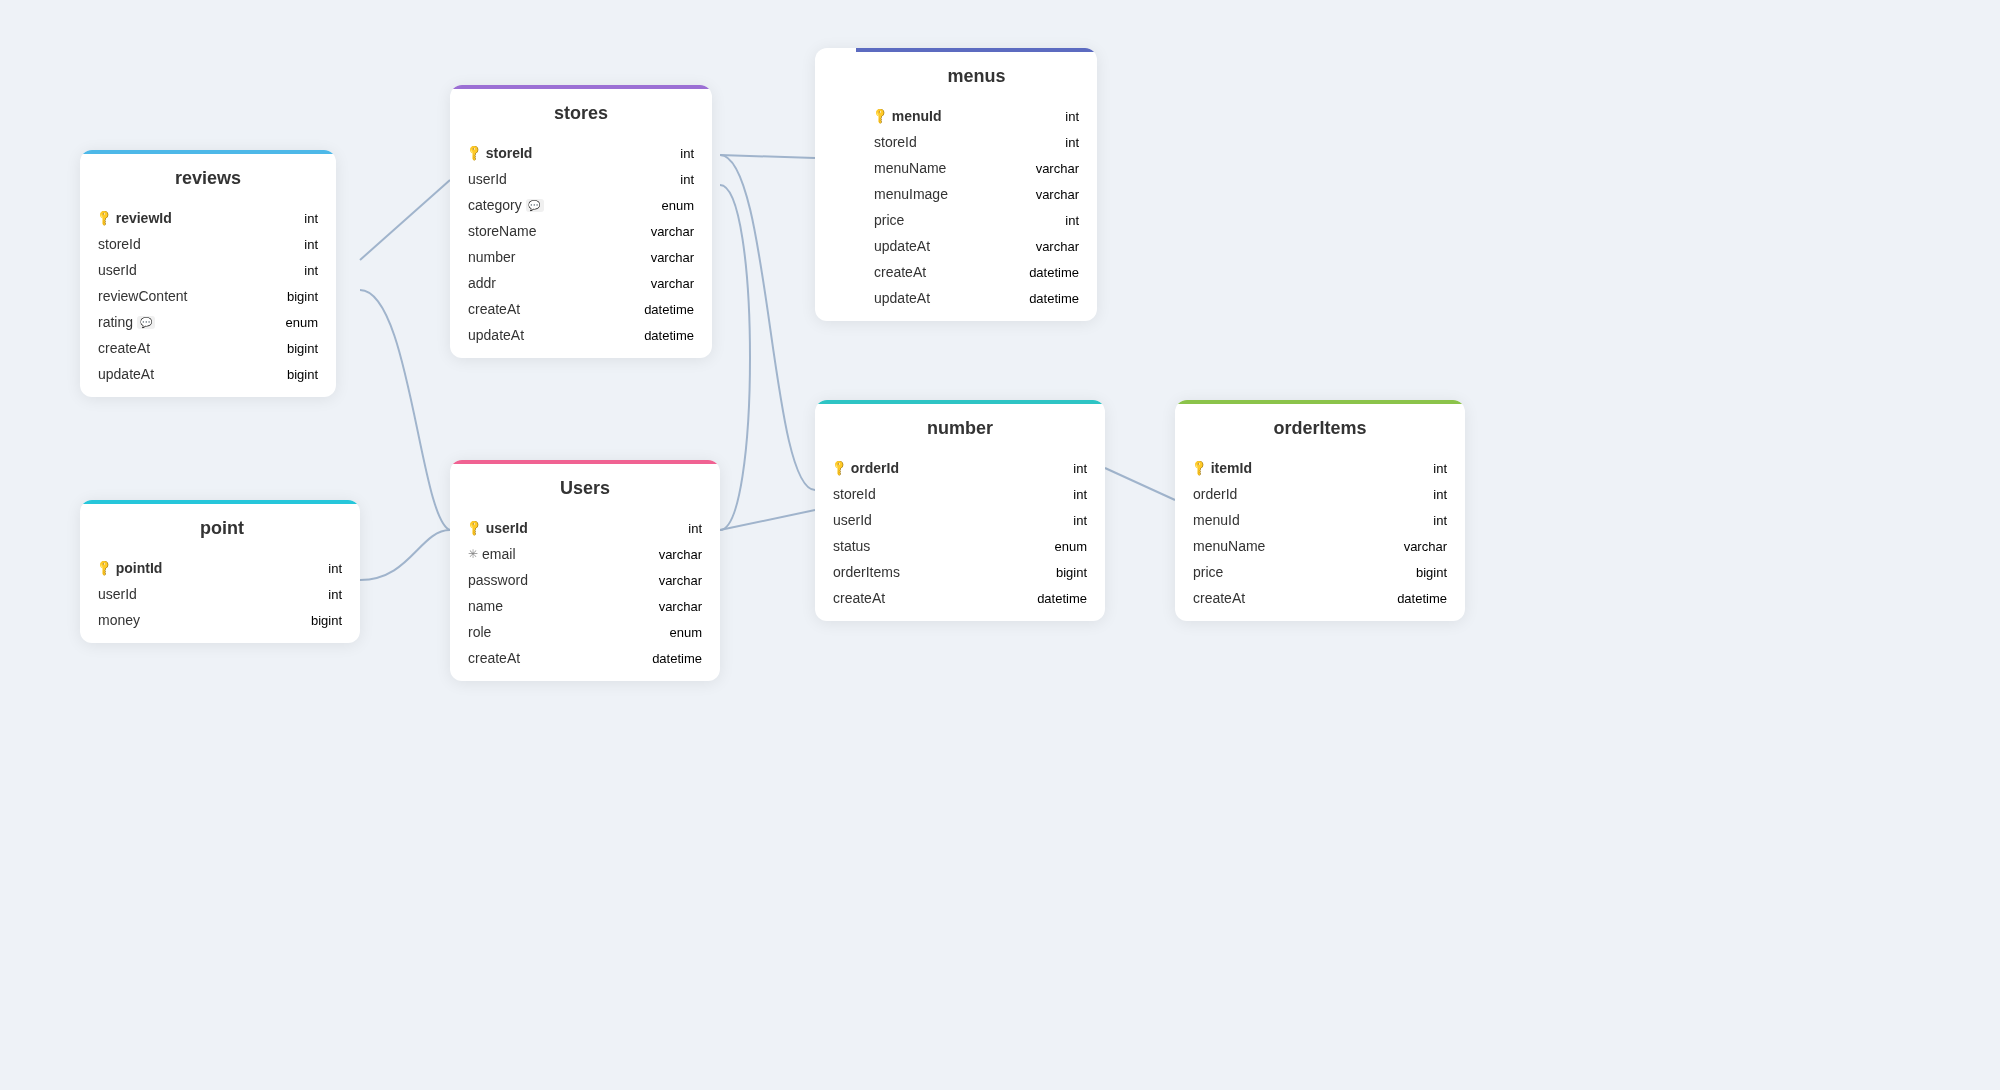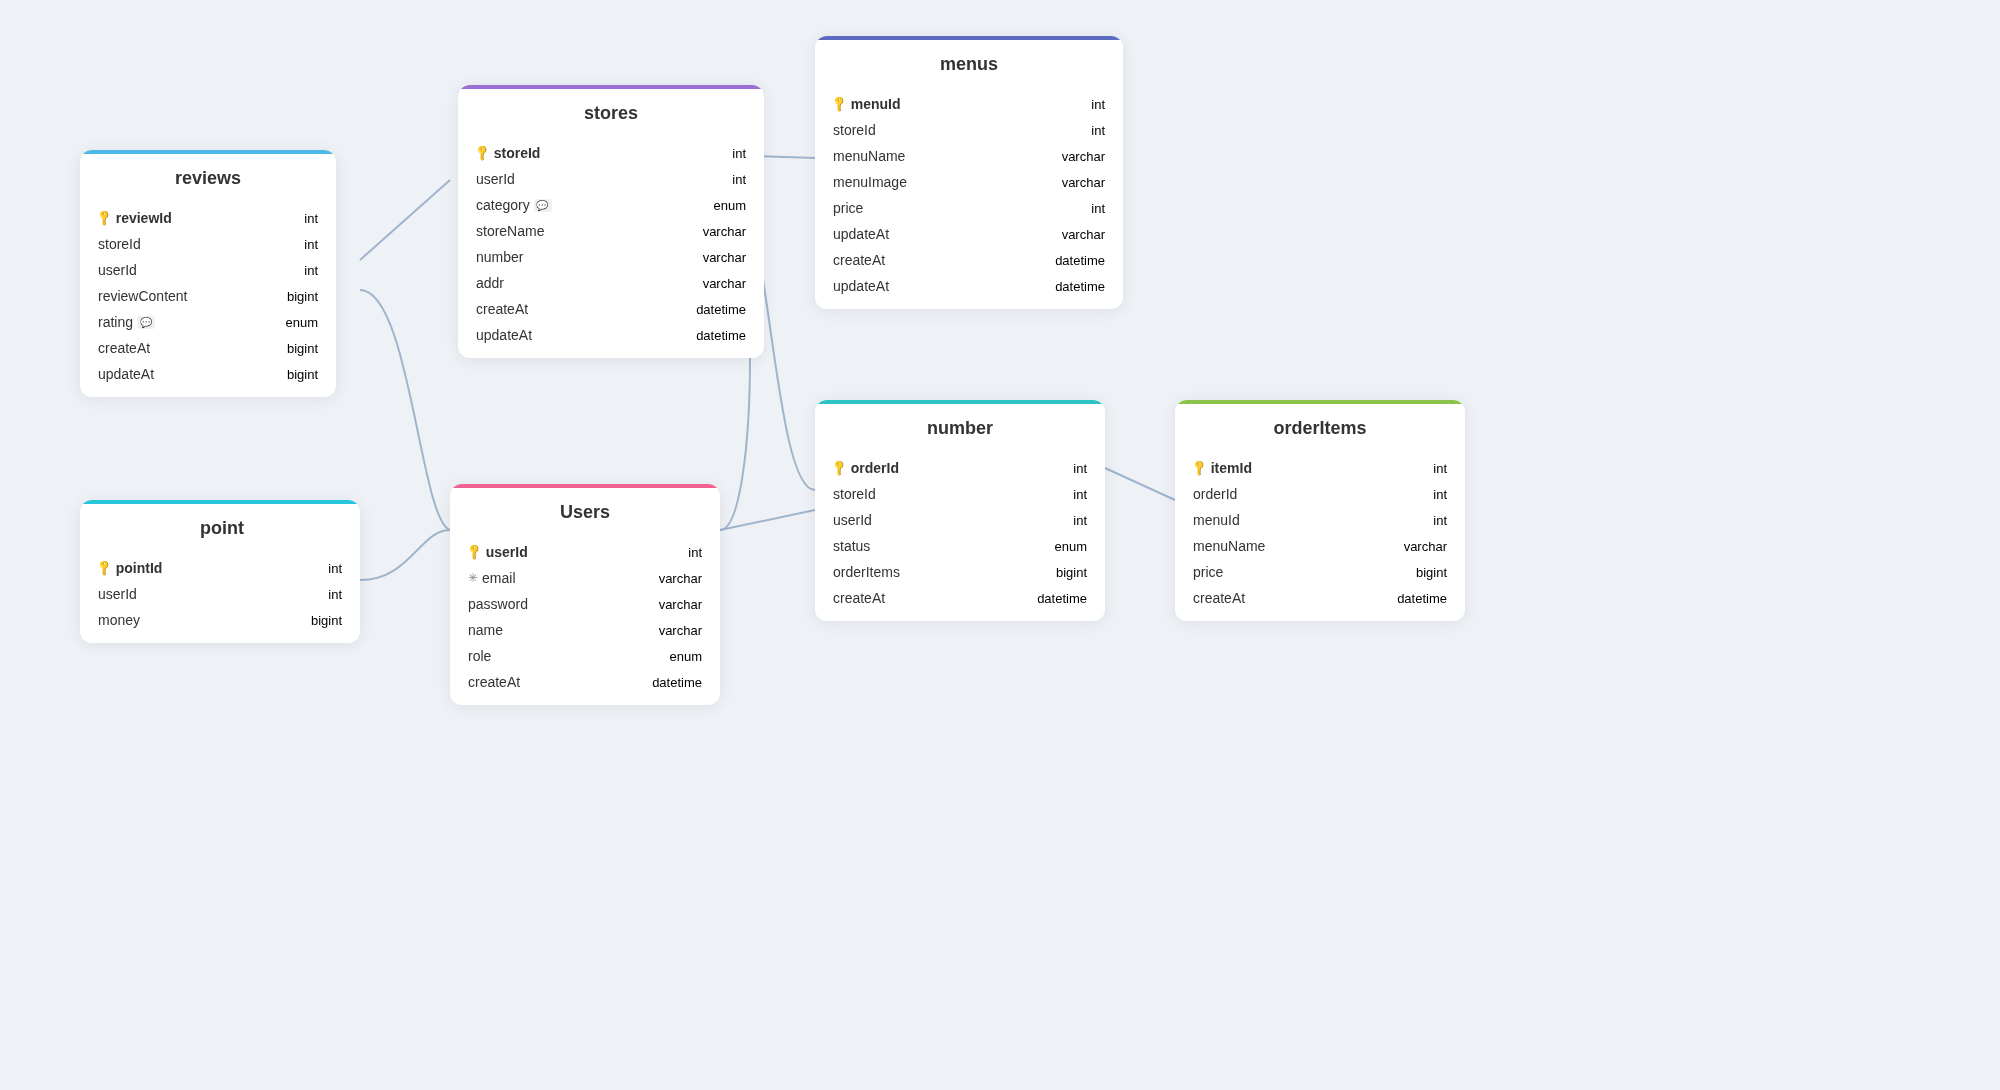--- a/index.html
+++ b/index.html
@@ -181,21 +181,21 @@
           <span class="field-type">int</span>
         </div>
         <div class="db-table-row">
           <span class="field-name">
             <span>money</span>
           </span>
           <span class="field-type">bigint</span>
         </div>
       </div>
     </div>
-    <div class="db-table" style="left: 450px; top: 85px; width: 306px; margin-left: 8px;">
+    <div class="db-table" style="left: 450px; top: 85px; width: 262px;">
       <div class="db-table-header accent-purple">stores</div>
       <div class="db-table-body">
         <div class="db-table-row">
           <span class="field-name pk">
             <span class="key-icon" style="font-size: 11px; transform: rotate(-45deg);">🔑</span>
             <span>storeId</span>
           </span>
           <span class="field-type">int</span>
         </div>
         <div class="db-table-row">
@@ -236,21 +236,21 @@
           <span class="field-type">datetime</span>
         </div>
         <div class="db-table-row">
           <span class="field-name">
             <span>updateAt</span>
           </span>
           <span class="field-type">datetime</span>
         </div>
       </div>
     </div>
-    <div class="db-table" style="left: 450px; top: 460px; width: 270px; margin-top: 24px;">
+    <div class="db-table" style="left: 450px; top: 460px; width: 270px;">
       <div class="db-table-header accent-pink">Users</div>
       <div class="db-table-body">
         <div class="db-table-row">
           <span class="field-name pk">
             <span class="key-icon" style="font-size: 11px; transform: rotate(-45deg);">🔑</span>
             <span>userId</span>
           </span>
           <span class="field-type">int</span>
         </div>
         <div class="db-table-row">
@@ -279,21 +279,21 @@
           <span class="field-type">enum</span>
         </div>
         <div class="db-table-row">
           <span class="field-name">
             <span>createAt</span>
           </span>
           <span class="field-type">datetime</span>
         </div>
       </div>
     </div>
-    <div class="db-table" style="left: 815px; top: 36px; width: 308px;">
+    <div class="db-table" style="left: 815px; top: 48px; width: 282px; padding-left: 41px;">
       <div class="db-table-header accent-indigo">menus</div>
       <div class="db-table-body">
         <div class="db-table-row">
           <span class="field-name pk">
             <span class="key-icon" style="font-size: 11px; transform: rotate(-45deg);">🔑</span>
             <span>menuId</span>
           </span>
           <span class="field-type">int</span>
         </div>
         <div class="db-table-row">

